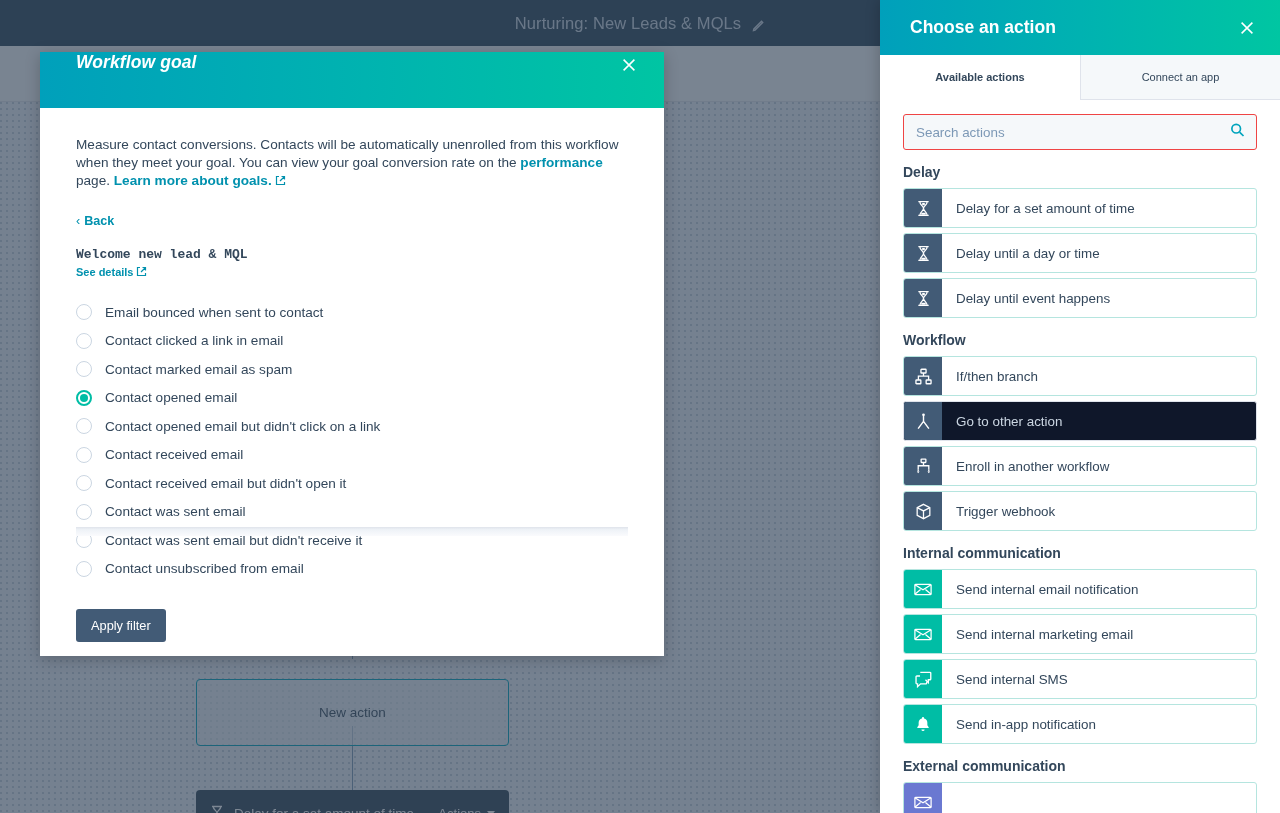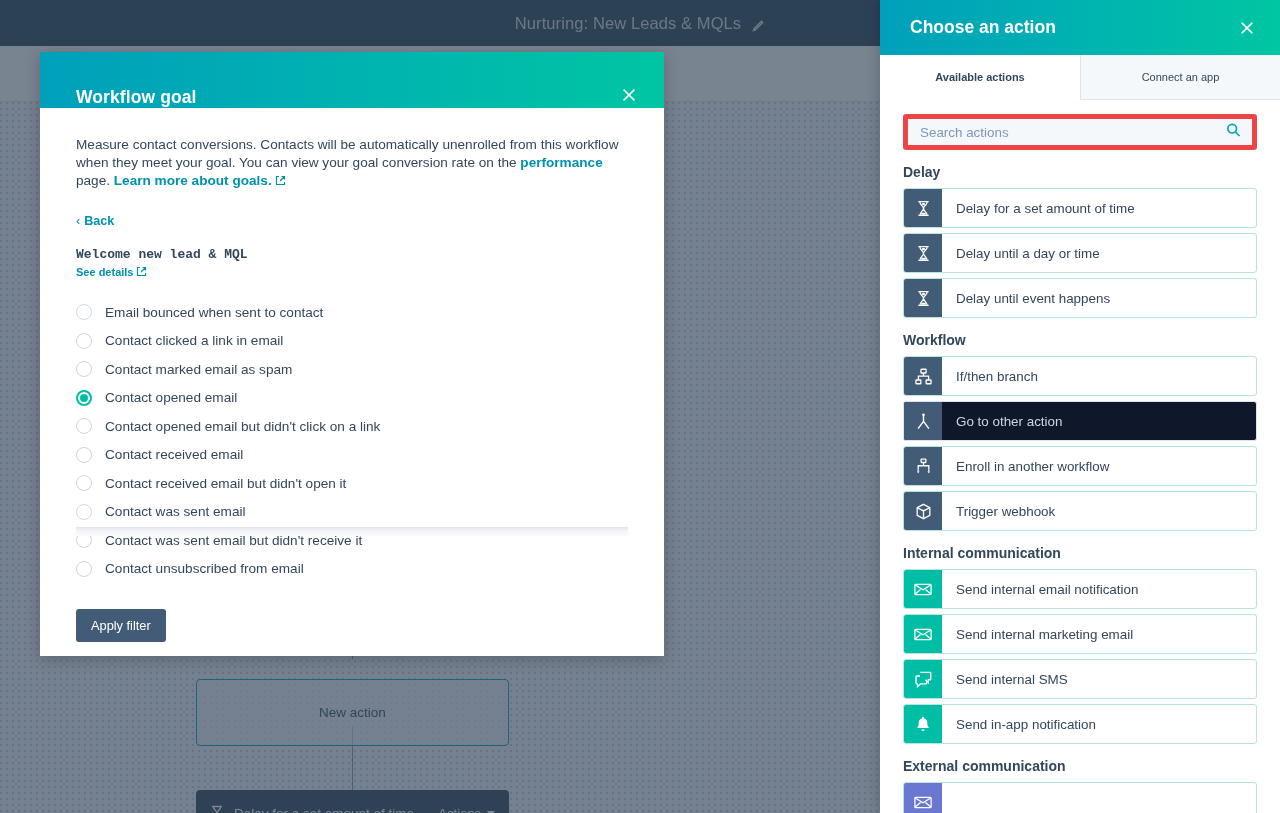--- a/index.html
+++ b/index.html
@@ -161,23 +161,24 @@
     background: #ffffff;
     box-shadow: 0 3px 14px rgba(0,0,0,.22);
     display: flex;
     flex-direction: column;
     overflow: hidden;
   }
   .modal-header {
     height: 56px;
     background: linear-gradient(90deg, #00a0bb 0%, #00b3b0 52%, #00c5a3 100%);
     display: flex;
-    align-items: flex-end;
+    align-items: flex-start;
     padding: 0 22px 0 36px;
     flex: 0 0 auto;
+    font-style: italic;
   }
   .modal-title {
     color: #ffffff;
     font-size: 17.5px;
     font-weight: bold;
     flex: 1 1 auto;
     letter-spacing: .1px;
   }
   .modal-close {
     width: 26px; height: 26px;
@@ -352,21 +353,21 @@
   }
 
   .panel-search-wrap {
     padding: 14px 23px 0 23px;
     flex: 0 0 auto;
   }
   .search-box {
     position: relative;
     height: 36px;
     background: #f5f8fa;
-    border: 5px solid #ef4444;
+    border: 1px solid #ef4444;
     border-radius: 3px;
     display: flex;
     align-items: center;
   }
   .search-box input {
     border: none;
     outline: none;
     background: transparent;
     font-family: inherit;
     font-size: 13.4px;

